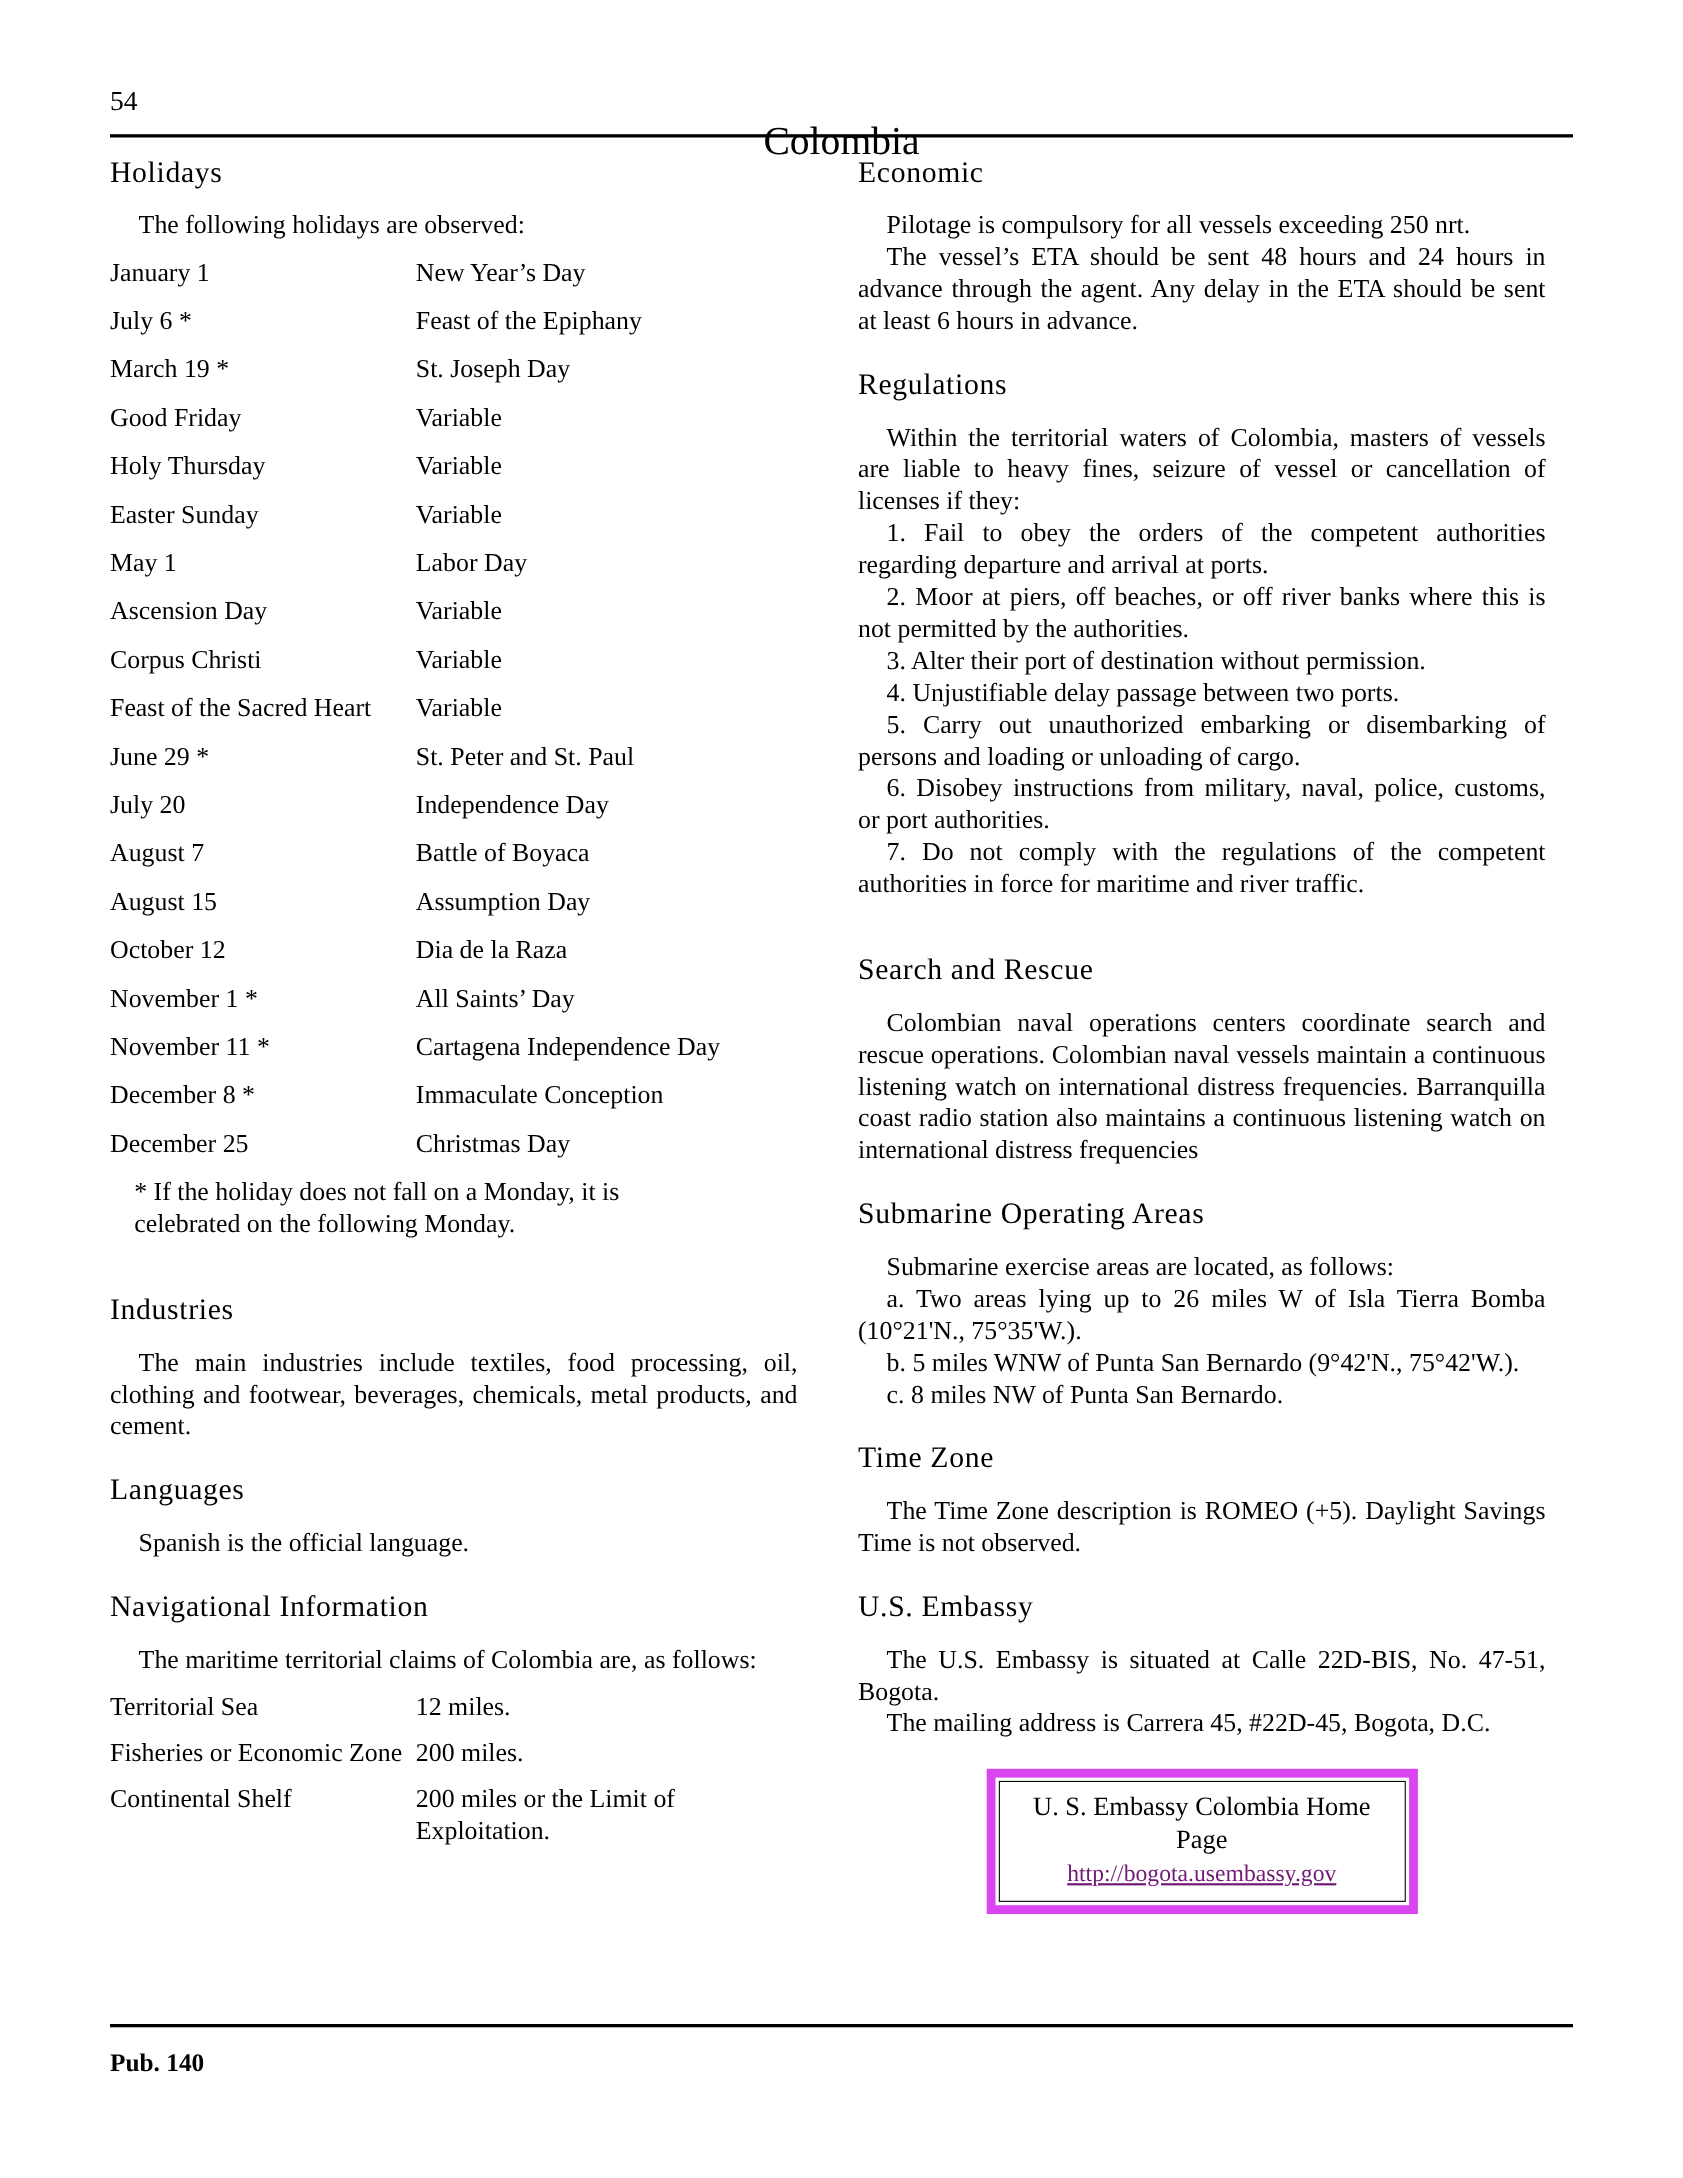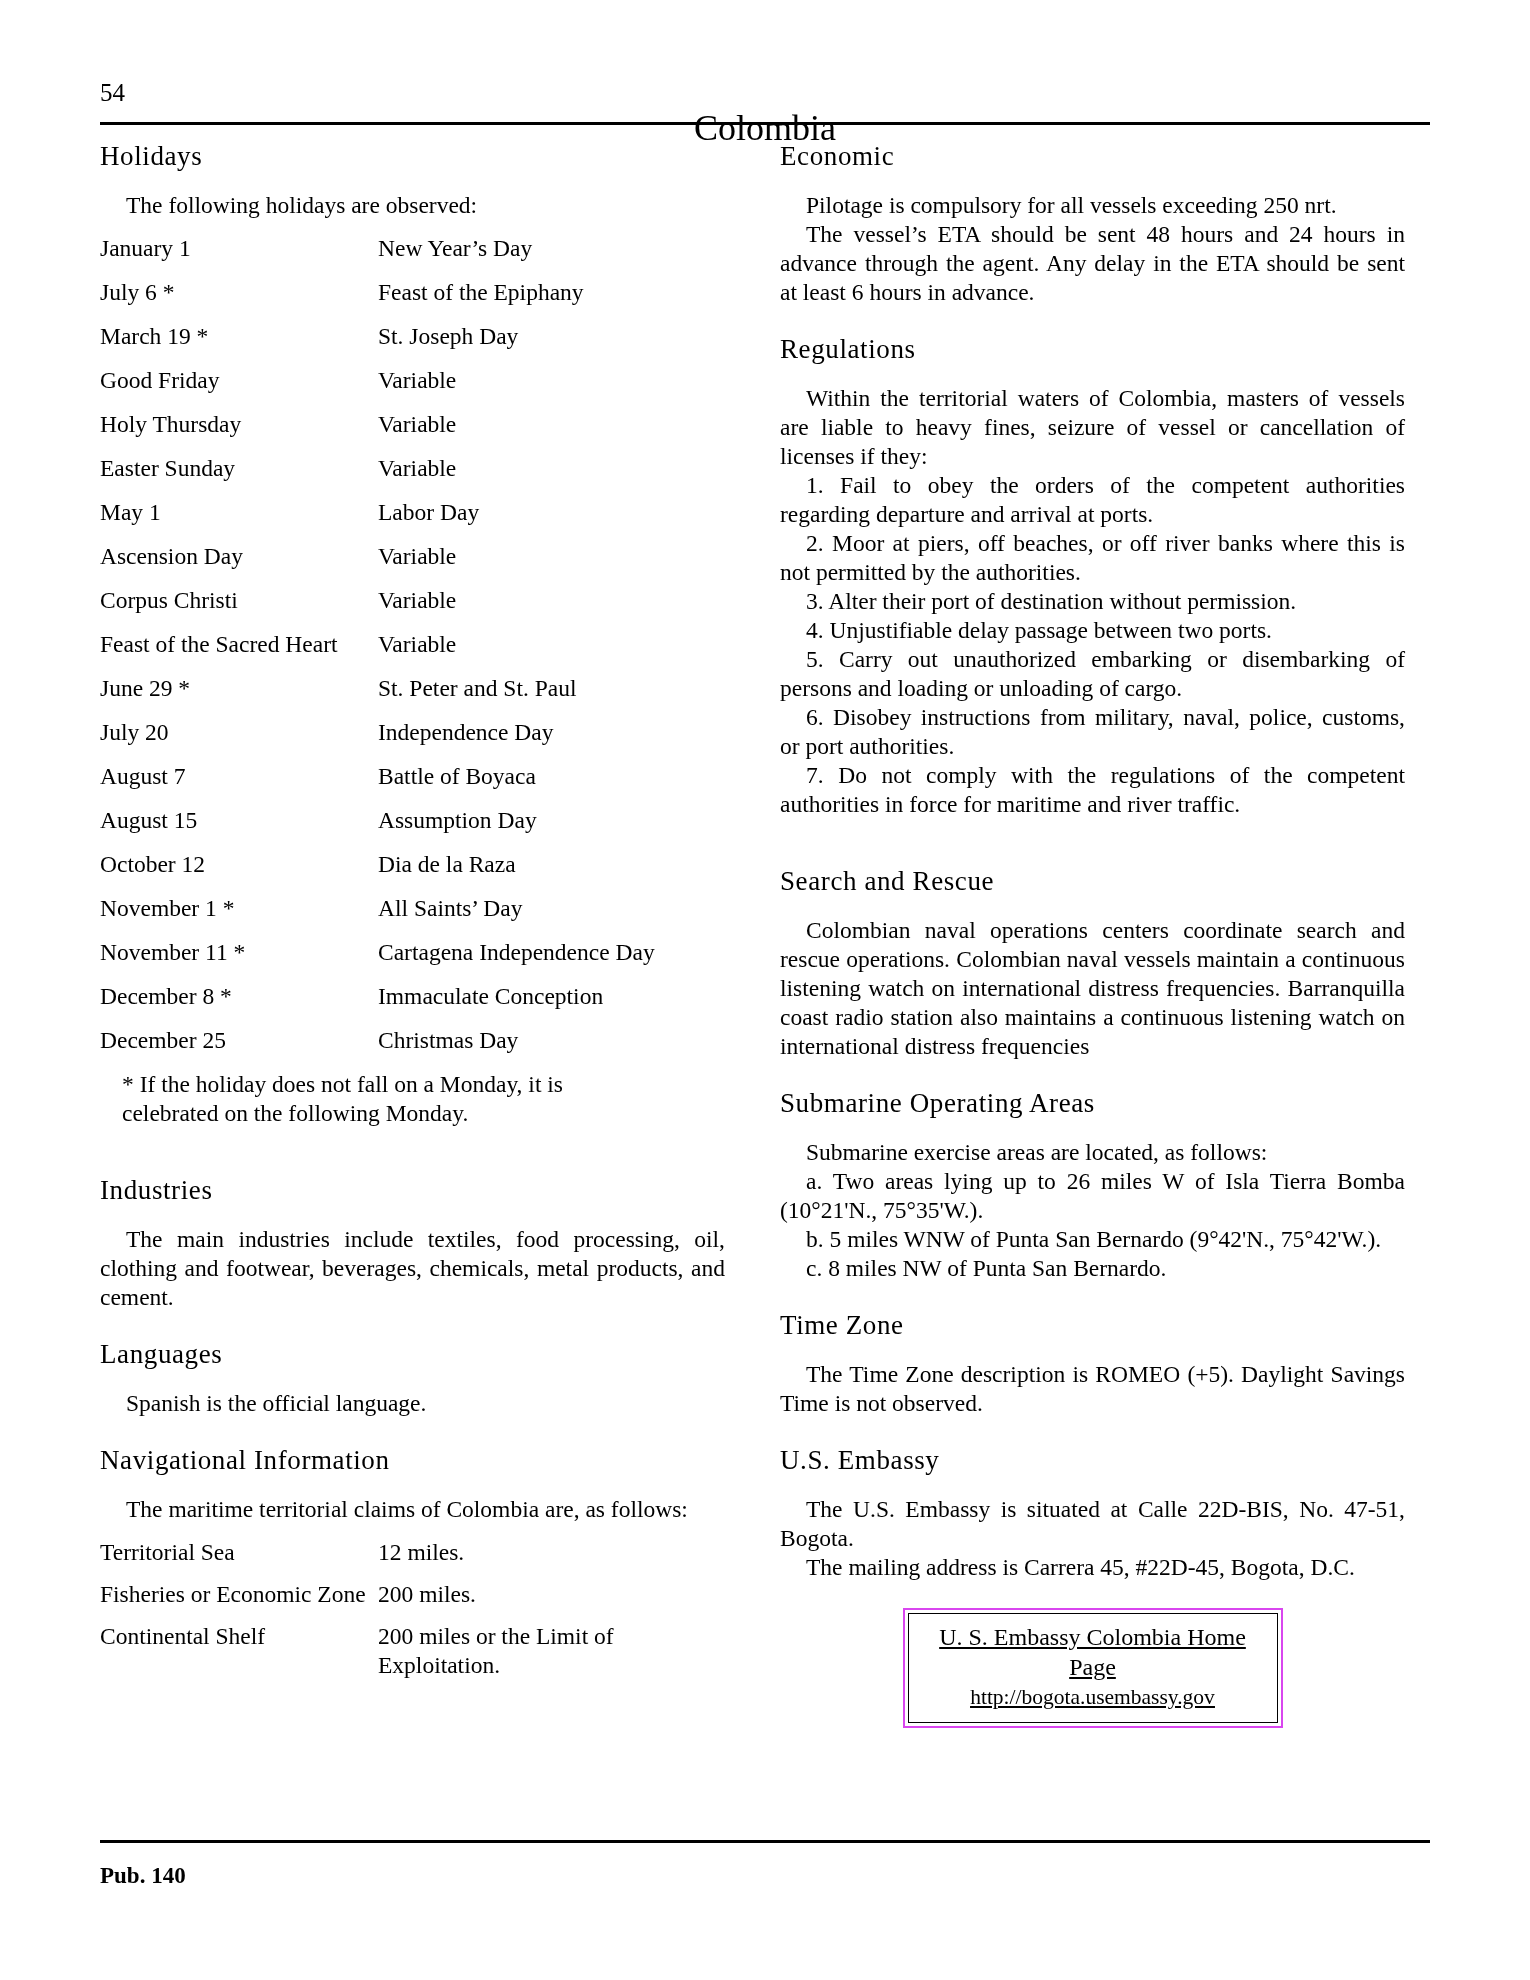--- a/index.html
+++ b/index.html
@@ -133,24 +133,23 @@
     margin: 0;
     margin-left: 22px;
     width: 455px;
     text-align: left;
   }
 
   
   .embassy-box-outer {
     margin: 26px auto 0 auto;
     width: 370px;
-    border: 2px solid #d946ef;
+    border: 8px solid #d946ef;
     padding: 3px;
     background: #fff;
-    text-decoration: underline;
   }
   .embassy-box-inner {
     border: 1px solid #000;
     padding: 8px 10px 11px 10px;
     text-align: center;
   }
   .embassy-title {
     font-size: 24px;
     line-height: 30px;
     color: #000;
@@ -347,21 +346,21 @@
     <div class="sec-gap"></div>
 
     <h2 class="section">U.S. Embassy</h2>
     <div class="sec-gap-sm"></div>
     <p class="body">The U.S. Embassy is situated at Calle 22D-BIS, No. 47-51, Bogota.</p>
     <p class="body">The mailing address is Carrera 45, #22D-45, Bogota, D.C.</p>
 
     <div class="embassy-box-outer">
       <div class="embassy-box-inner">
         <div class="embassy-title">U. S. Embassy Colombia Home Page</div>
-        <a class="embassy-link" href="#" style="color: #000000;">http://bogota.usembassy.gov</a>
+        <a class="embassy-link" href="#" style="color: #701a75;">http://bogota.usembassy.gov</a>
       </div>
     </div>
 
   </div>
 
   <div class="rule-bottom"></div>
   <div class="pub-footer">Pub. 140</div>
 
 </div>
 

